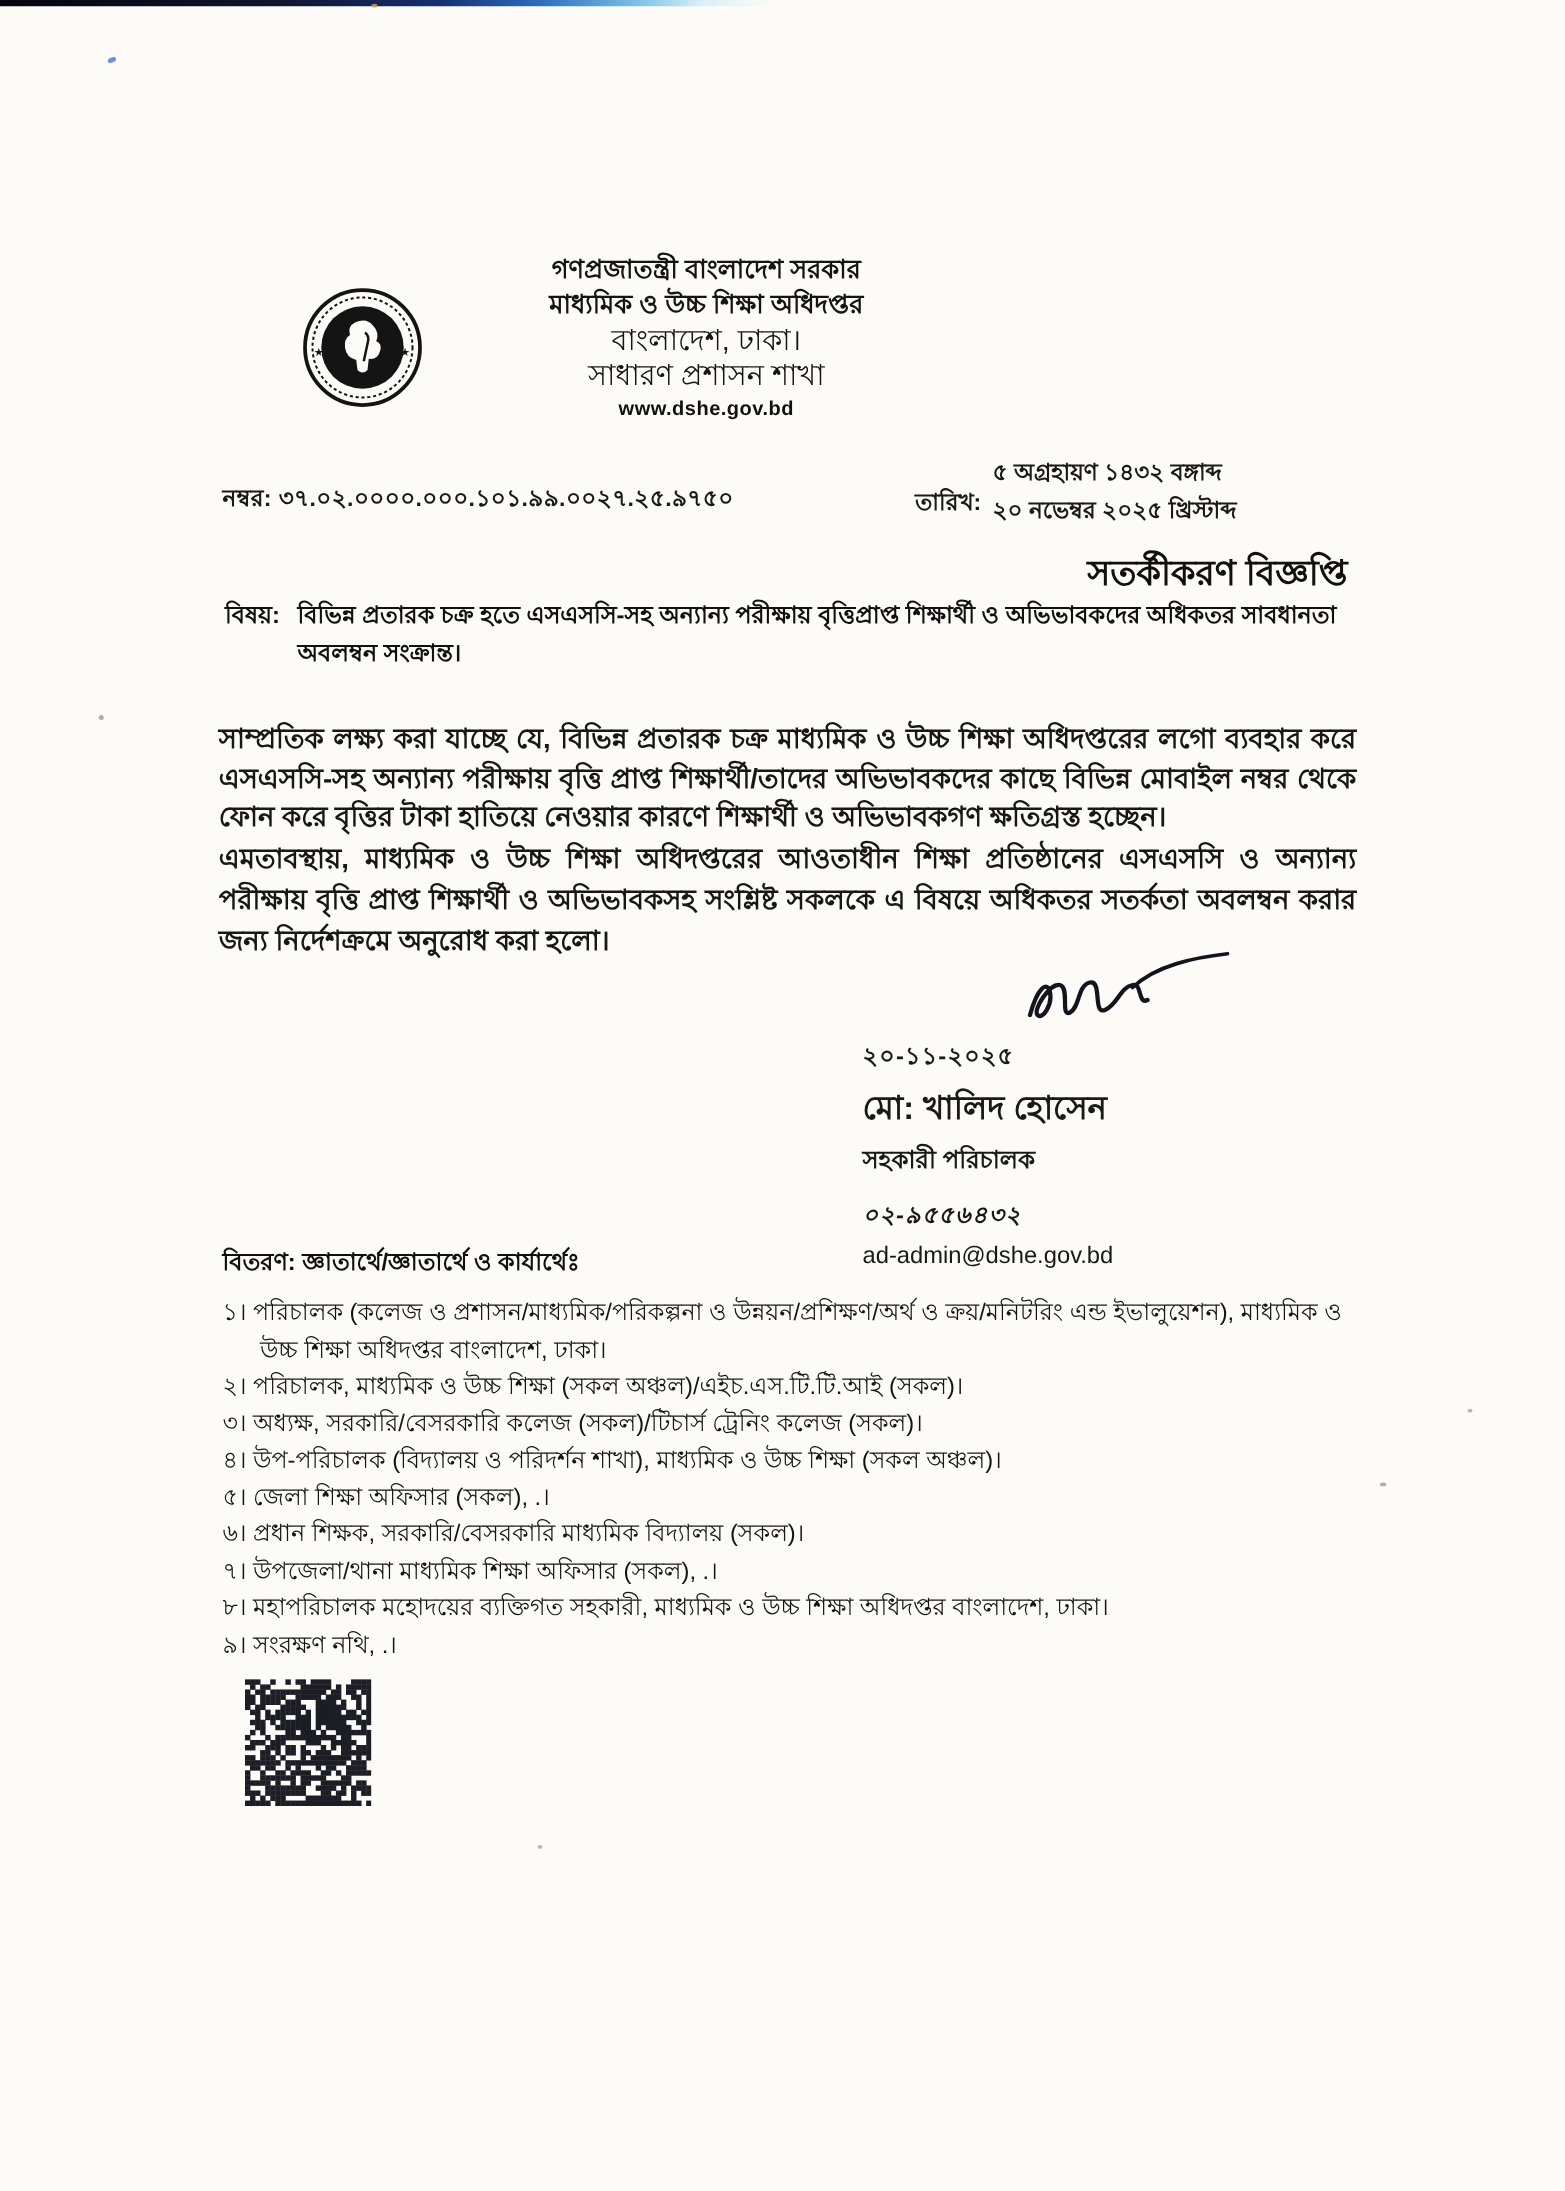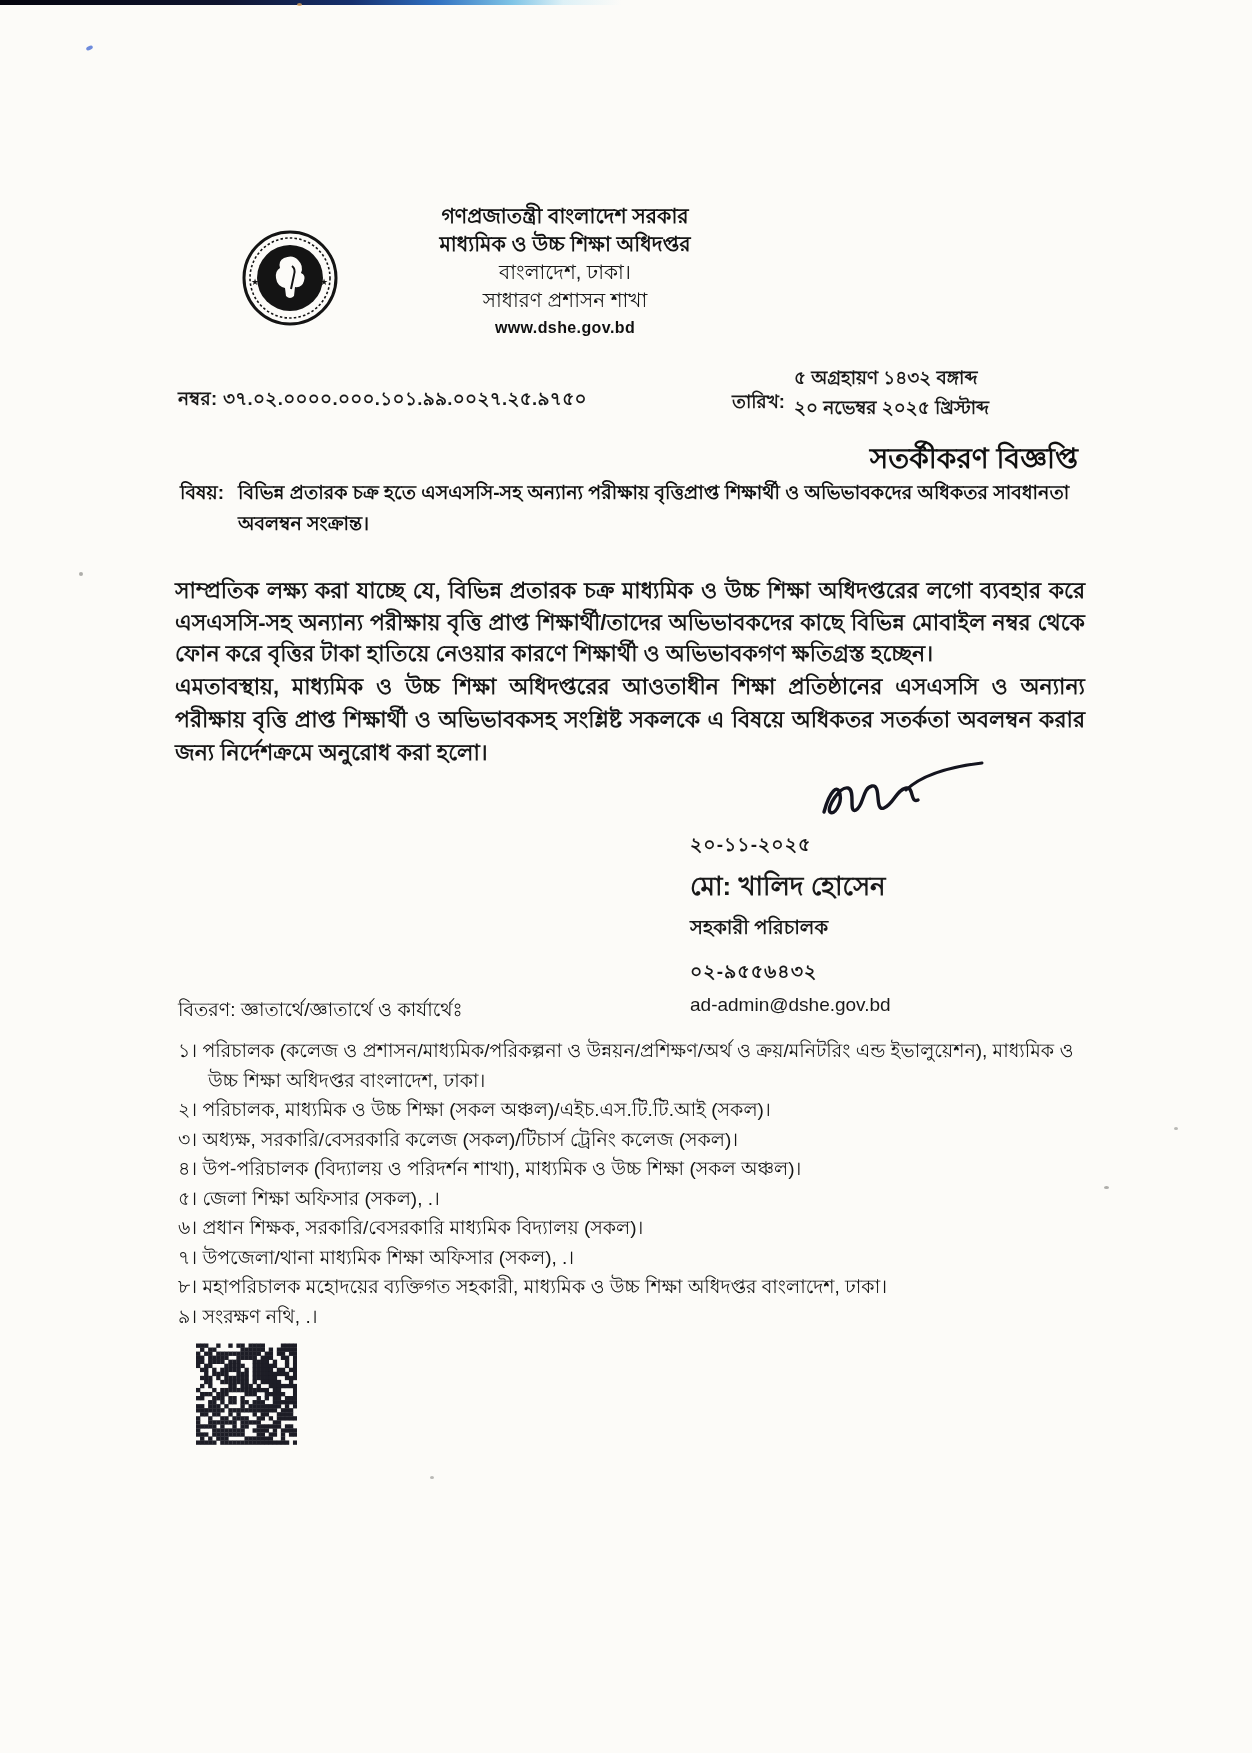--- a/index.html
+++ b/index.html
@@ -18,21 +18,21 @@
   }
   .speck { position:absolute; border-radius:50%; opacity:.8; }
 
   
   .seal { position:absolute; left:240px; top:228px; width:100px; height:100px; }
   .letterhead {
     position:absolute; left:380px; top:202px; width:370px;
     text-align:center; line-height:28px; font-size:20px; color:#141414;
   }
   .letterhead .l1, .letterhead .l2 { font-weight:bold; font-size:20.5px; }
-  .letterhead .l3, .letterhead .l4 { font-size:20px; font-weight:500; }
+  .letterhead .l3, .letterhead .l4 { font-size:23px; font-weight:500; }
   .letterhead .web { font-weight:bold; font-size:16px; letter-spacing:.4px; color:#101010; }
 
   
   .memo-line { position:absolute; left:178px; top:385px; font-size:18.5px; font-weight:600; letter-spacing:.3px; }
   .date-block { position:absolute; left:732px; top:363px; width:420px; }
   .date-label { position:absolute; left:0; top:25px; font-size:18.5px; font-weight:600; }
   .date-lines { position:absolute; left:62px; top:0; line-height:30px; font-size:18.5px; font-weight:600; white-space:nowrap; }
 
   
   .notice-title {
@@ -47,26 +47,26 @@
   .para { position:absolute; left:175px; width:910px; font-size:22px; line-height:31.5px; text-align:justify; color:#171717; font-weight:700;margin-top:32px; }
   .para1 { top:543px; }
   .para2 { top:638px; line-height:33px; }
 
   
   .sig-block { position:absolute; left:690px; top:760px; width:360px; text-align:left; }
   .sig-scrawl { display:block; margin:0 auto; margin-left:120px; }
   .sig-date { font-size:19px; font-weight:600; letter-spacing:1px; margin-top:4px; }
   .sig-name { font-size:26px; font-weight:600; margin-top:4px; }
   .sig-desg { font-size:19.5px; font-weight:600; margin-top:3px; }
-  .sig-phone { font-size:19px; font-weight:600; letter-spacing:1px; margin-top:12px; }
+  .sig-phone { font-size:19px; font-weight:600; letter-spacing:1px; margin-top:12px;font-style:italic; }
   .sig-email { font-size:19px; font-weight:500; margin-top:5px; font-family:"Liberation Sans",sans-serif; }
 
   
   .dist { position:absolute; left:178px; top:995px; width:925px; }
-  .dist-head { font-size:19px; font-weight:normal; color:#101010; margin-bottom:9px; }
+  .dist-head { font-size:19px; font-weight:bold; color:#101010; margin-bottom:9px; }
   .dist-list { list-style:none; font-size:19px; font-weight:500; color:#151515; }
   .dist-list li { padding-left:30px; text-indent:-30px; line-height:29.5px; margin-bottom:0; }
   .dist-list li + li { margin-top:0; }
 
   
   .qr { position:absolute; left:196px; top:1343px; width:101px; height:102px; }
 </style>
 </head>
 <body>
 

